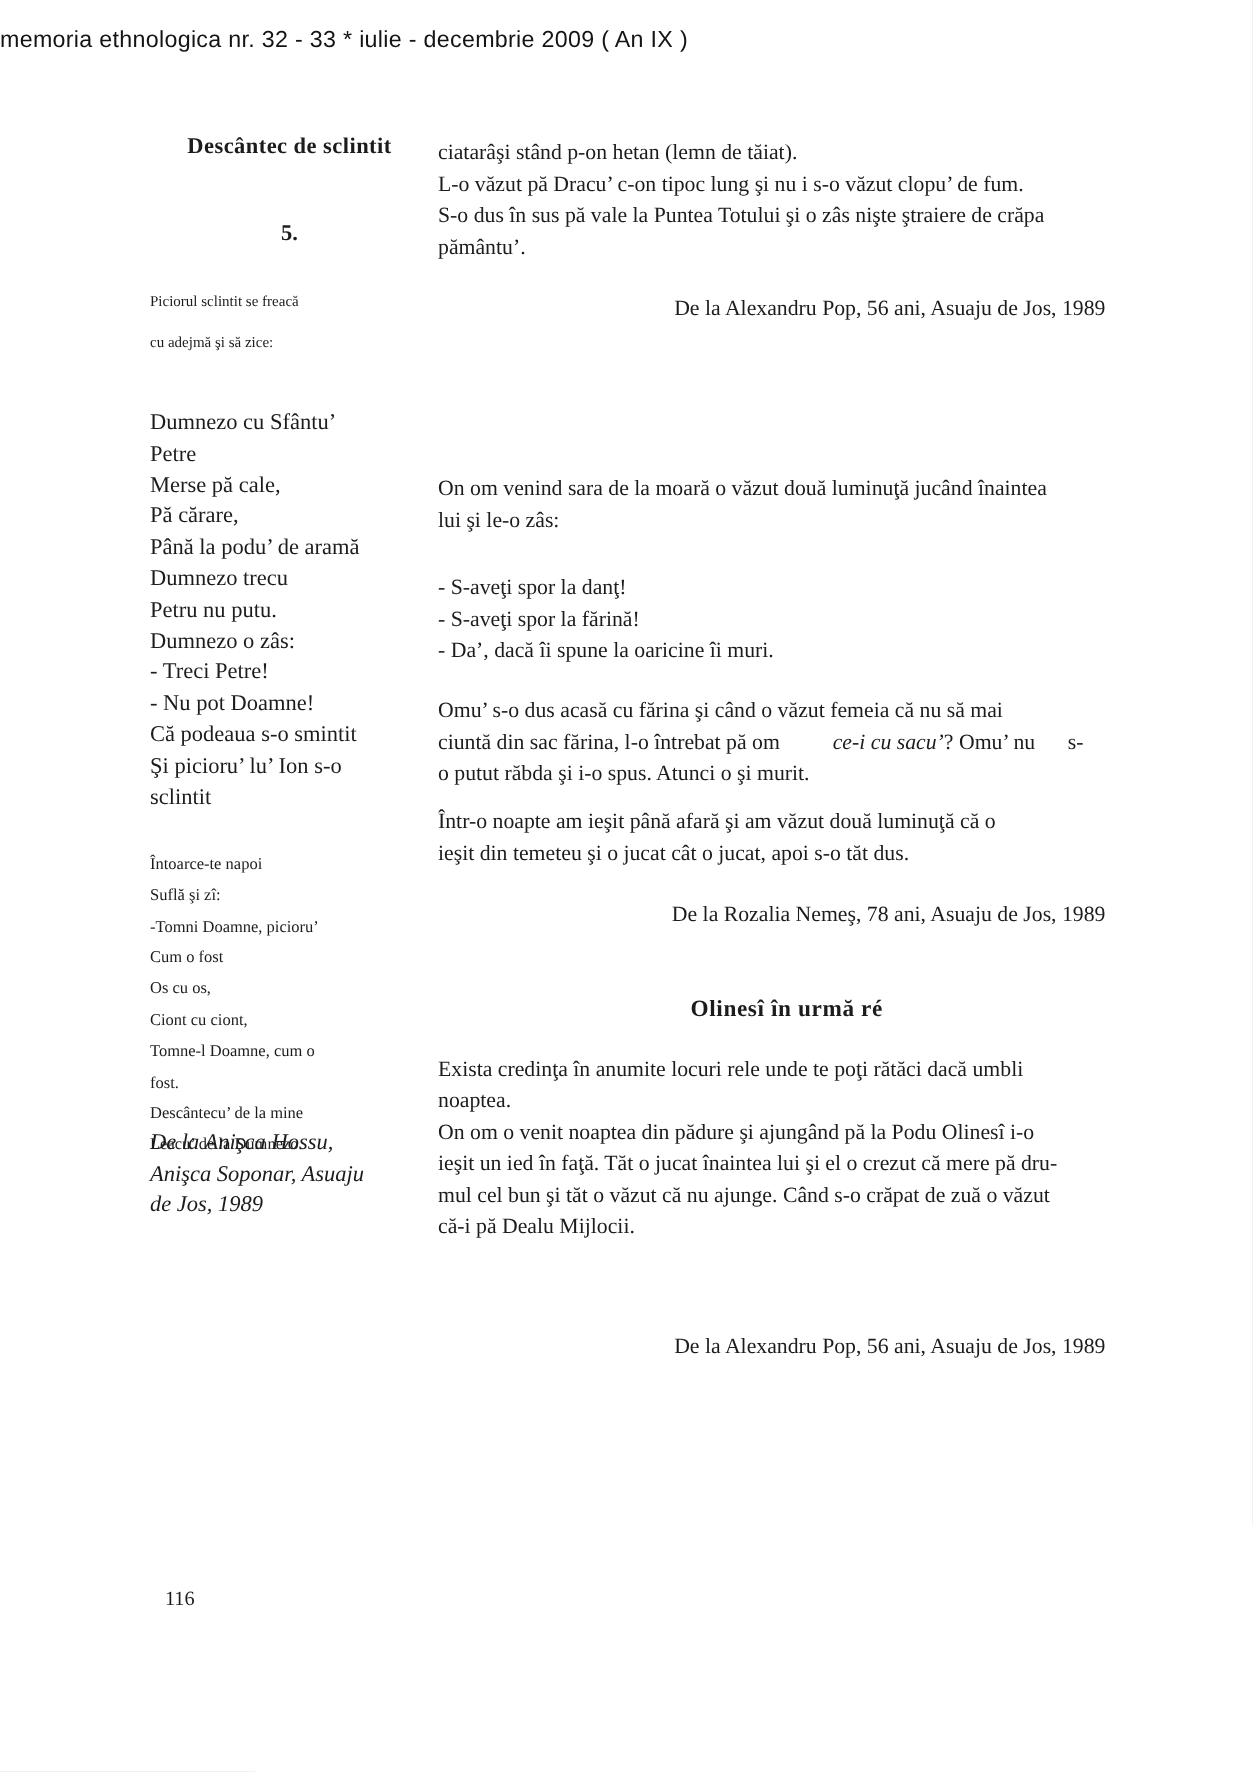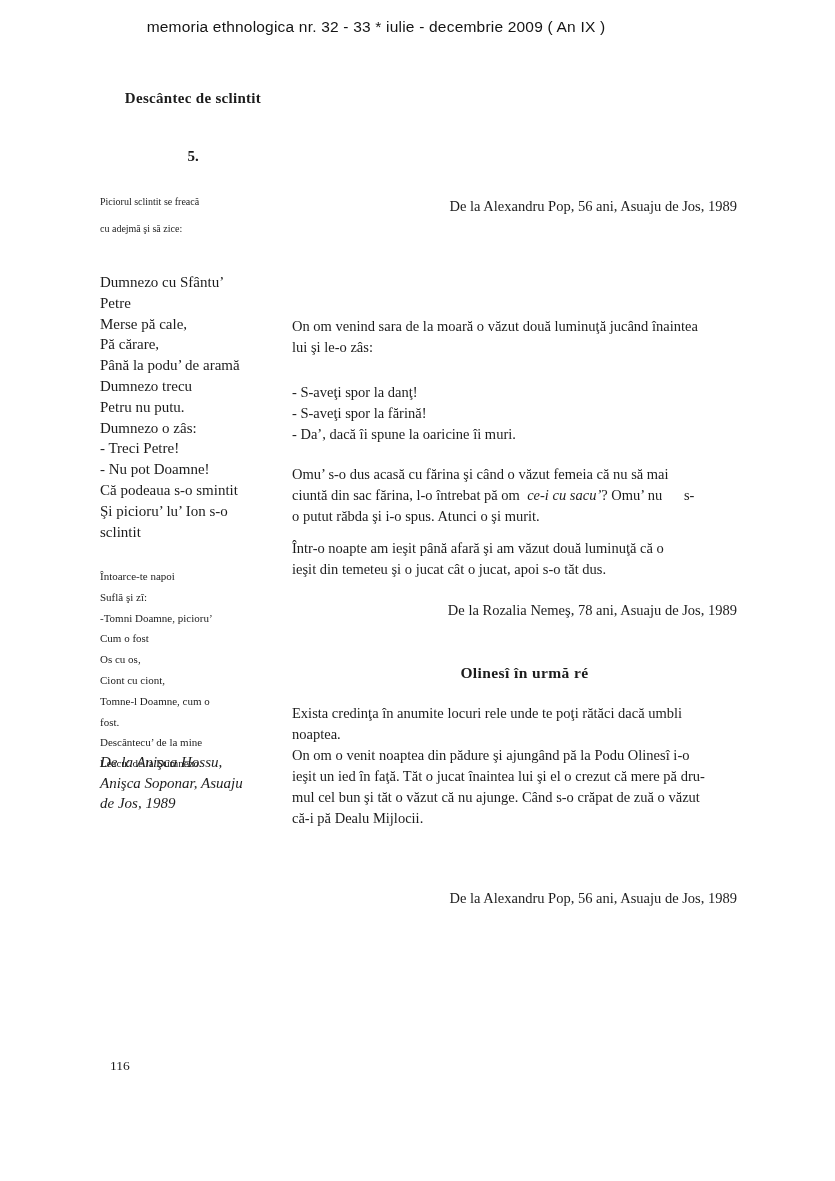--- a/index.html
+++ b/index.html
@@ -10,21 +10,21 @@
     background: #ffffff;
     color: #1c1c1c;
     font-family: "Liberation Serif", serif;
     overflow: hidden;
     margin: 0 auto;
   }
   .abs { position: absolute; }
   .lines { white-space: pre-wrap; }
   .journal-header {
     left: 0; top: 18px; width: 752px;
-    text-align: center;
+    text-align: left;
     font-family: "Liberation Sans", sans-serif;
     font-size: 15.5px;
     color: #141414;
     letter-spacing: 0.2px;
   }
   .lc-title { top: 90px; width: 186px; text-align: center; font-weight: bold; font-size: 15px; letter-spacing: 0.3px; }
   .lc-number { top: 148px; width: 186px; text-align: center; font-weight: bold; font-size: 15px; }
   .lc-intro { top: 188px; width: 186px; line-height: 27px; font-size: 10px; }
   .lc-stanza1 { top: 272px; width: 200px; line-height: 20.8px; font-size: 15px; }
   .lc-stanza2 { top: 566px; width: 200px; line-height: 20.8px; font-size: 11px; }
@@ -39,21 +39,21 @@
   .rc-onom { top: 316px; }
   .rc-dialogue { top: 382px; }
   .rc-omu { top: 464px; }
   .rc-noapte { top: 538px; }
   .rc-attrib2 { top: 600px; }
   .rc-heading2 { top: 662px; }
   .rc-exista { top: 703px; font-family: Liberation Serif, serif; }
   .rc-attrib3 { top: 888px; }
   .rc-vineu { top: 928px; }
   .page-number { left: 110px; top: 1058px; font-size: 13.5px; }
-  i { font-style: italic; }
+  i { font-style: italic; margin-left: 28px; }
 </style>
 </head>
 <body>
 
 <div class="page">
 
   <div class="abs journal-header">memoria ethnologica nr. 32 - 33 * iulie - decembrie 2009 ( An IX )</div>
 
   <div class="abs lc-title" style="left:100px">Descântec de sclintit</div>
 
@@ -84,20 +84,24 @@
 Ciont cu ciont,
 Tomne-l Doamne, cum o
 fost.
 Descântecu’ de la mine
 Leacu’ de la Dumnezo.</div>
 
   <div class="abs lc-attrib lines" style="left:100px">De la Anişca Hossu,
 Anişca Soponar, Asuaju
 de Jos, 1989</div>
 
+  <div class="abs rc rc-para1 lines">ciatarâşi stând p-on hetan (lemn de tăiat).
+L-o văzut pă Dracu’ c-on tipoc lung şi nu i s-o văzut clopu’ de fum.
+S-o dus în sus pă vale la Puntea Totului şi o zâs nişte ştraiere de crăpa
+pământu’.</div>
 
   <div class="abs rc rc-attrib rc-attrib1">De la Alexandru Pop, 56 ani, Asuaju de Jos, 1989</div>
 
 
   <div class="abs rc rc-dialogue lines">- S-aveţi spor la danţ!
 - S-aveţi spor la fărină!
 - Da’, dacă îi spune la oaricine îi muri.</div>
 
   <div class="abs rc rc-onom lines">On om venind sara de la moară o văzut două luminuţă jucând înaintea
 lui şi le-o zâs:</div>

